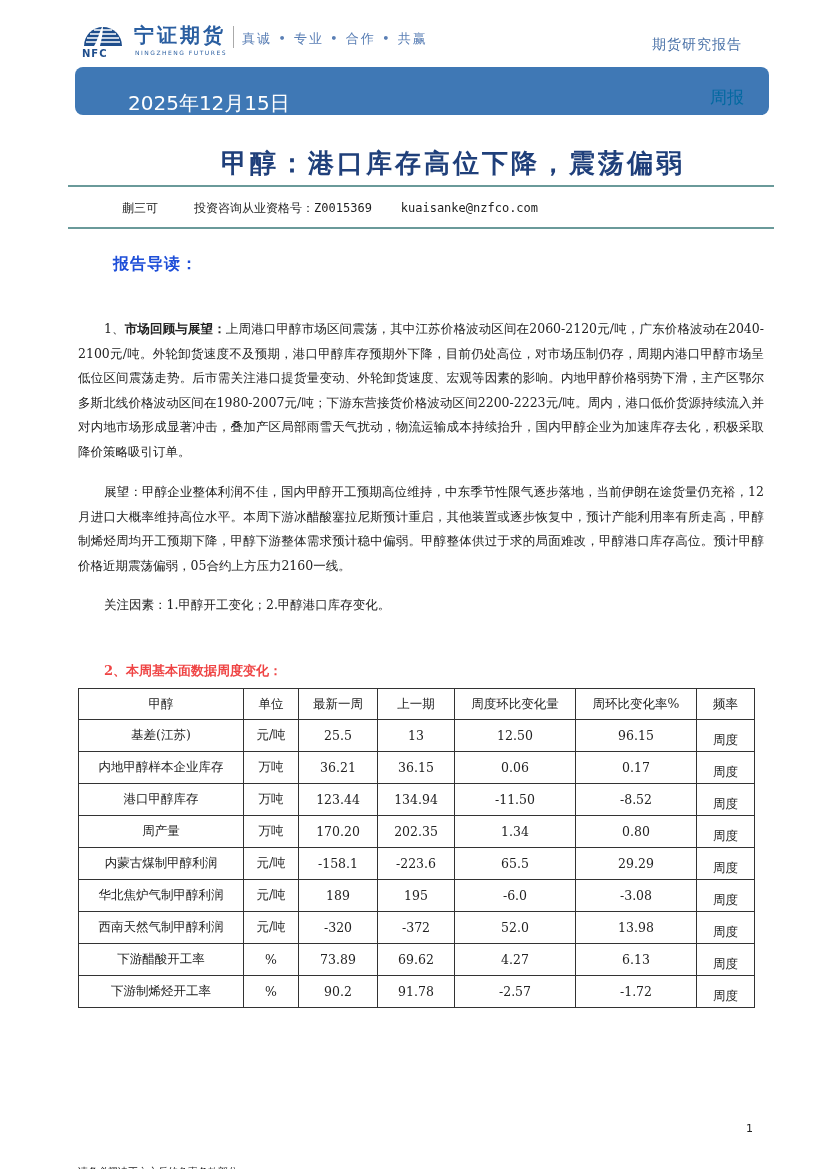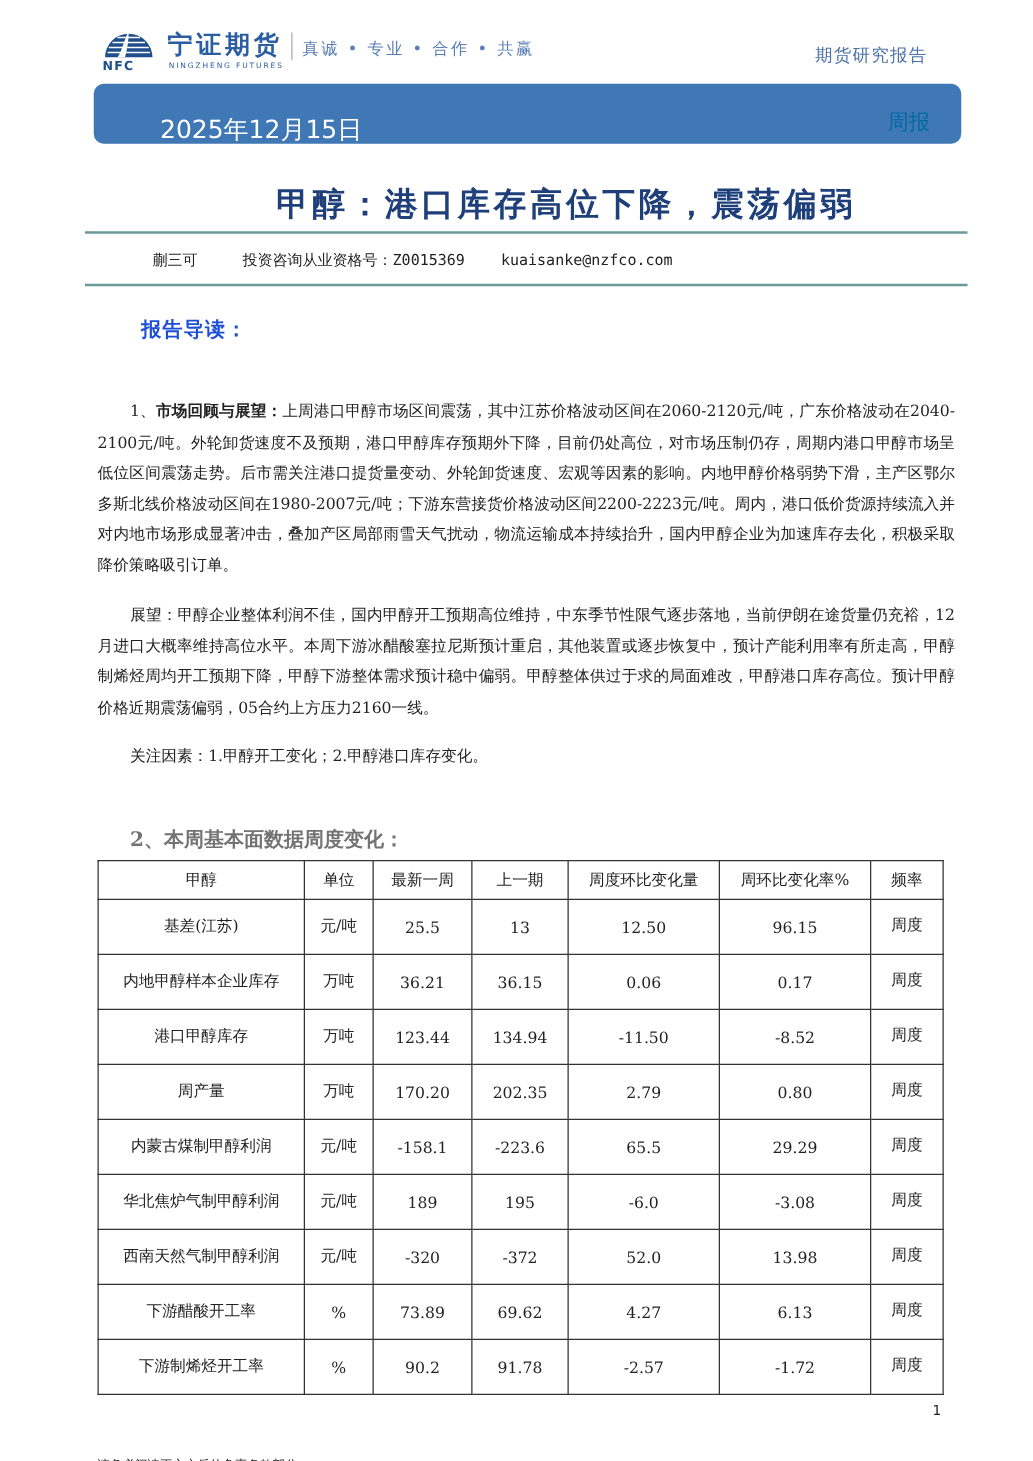--- a/index.html
+++ b/index.html
@@ -29,26 +29,26 @@
 
   #guide-heading { left:78px; top:254px; font-size:16px; font-weight:bold; color:#1d4ed8; letter-spacing:1px;margin-left:35px; }
 
   .para { left:78px; width:686px; font-size:12.5px; line-height:24.5px; color:#222; text-align:justify; }
   #para1 { top:317px; }
   #para2 { top:480px; }
   #para3 { top:593px; }
   .indent { display:inline-block; width:26px; }
   .bold { font-weight:bold; }
 
-  #table-heading { left:104px; top:662px; font-size:16px; font-weight:bold; color:#737373; white-space:nowrap;text-align:center; }
+  #table-heading { left:104px; top:662px; font-size:13px; font-weight:bold; color:#ef4444; white-space:nowrap;text-align:center; }
 
   #data-table { left:78px; top:688px; border-collapse:collapse; font-size:12.5px; color:#222; }
   #data-table td, #data-table th { border:1.3px solid #333; text-align:center; font-weight:normal; padding:0; height:29px; }
   #data-table th { height:30px; }
-  #data-table td.freq { vertical-align:bottom; padding-bottom:14px; }
+  #data-table td.freq { vertical-align:bottom; padding-bottom:2px; }
 
   #footer-note { left:78px; top:1165px; font-size:10px; color:#222; white-space:nowrap; }
   #page-num { left:746px; top:1122px; font-family:"DejaVu Sans", sans-serif; font-size:11px; color:#222; }
 </style>
 </head>
 <body>
 
 <div id="logo" class="abs">
   <svg class="logo-mark" viewBox="0 0 42 24">
     <path d="M2 24 A19 19 0 0 1 40 24 Z" fill="#1f4e8c"></path>
@@ -137,21 +137,21 @@
         <td>134.94</td>
         <td>-11.50</td>
         <td>-8.52</td>
         <td class="freq">周度</td>
       </tr>
       <tr>
         <td>周产量</td>
         <td>万吨</td>
         <td>170.20</td>
         <td>202.35</td>
-        <td>2.79</td>
+        <td>1.34</td>
         <td>0.80</td>
         <td class="freq">周度</td>
       </tr>
       <tr>
         <td>内蒙古煤制甲醇利润</td>
         <td>元/吨</td>
         <td>-158.1</td>
         <td>-223.6</td>
         <td>65.5</td>
         <td>29.29</td>

